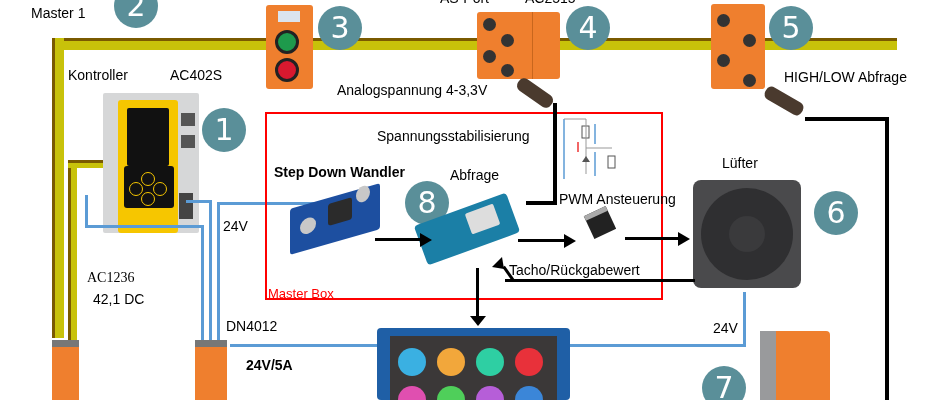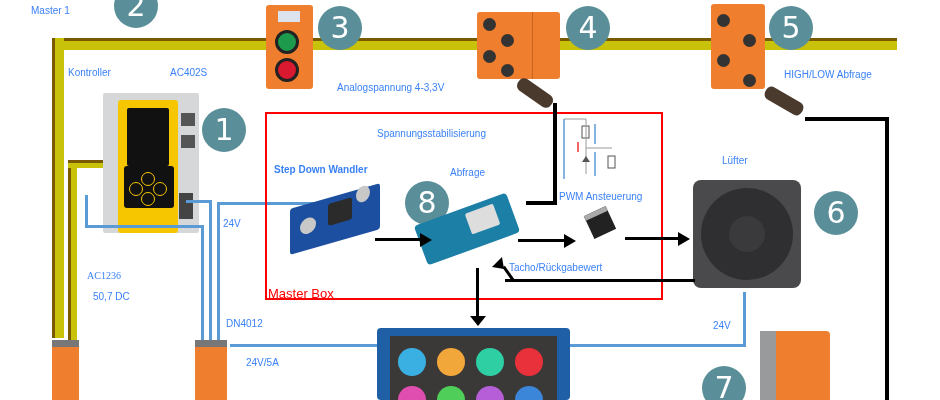--- a/index.html
+++ b/index.html
@@ -1,18 +1,18 @@
 <!DOCTYPE html>
 <html><head>
 <meta charset="utf-8">
 <style>
   html,body{margin:0;padding:0;}
   body{width:940px;height:400px;position:relative;overflow:hidden;background:#fff;font-family:"Liberation Sans","DejaVu Sans",sans-serif;color:#1a1a1a;}
   .abs{position:absolute;}
-  .lbl{position:absolute;font-size:10px;white-space:nowrap;color:#3b82f6;}
+  .lbl{position:absolute;font-size:14px;white-space:nowrap;color:#000000;}
   .badge{position:absolute;width:44px;height:44px;border-radius:50%;background:#5a8f99;color:#fff;font-size:30px;line-height:44px;text-align:center;font-family:"DejaVu Sans",sans-serif;}
   .ybus{position:absolute;background:#c8c20a;border-top:3px solid #7a5a00;}
   .yv{position:absolute;background:#c8c20a;border-left:3px solid #7a5a00;}
   .bl{position:absolute;background:#5b9bd5;}
   .bk{position:absolute;background:#000;}
   .orange{background:#ef7f2e;}
   svg{position:absolute;overflow:visible;}
 </style>
 </head>
 <body>
@@ -174,16 +174,16 @@
   </div>
 </div>
 
 <div class="abs" style="left:760px;top:331px;width:70px;height:69px;">
   <div class="abs" style="left:0;top:0;width:16px;height:69px;background:#999a9c;"></div>
   <div class="abs orange" style="left:16px;top:0;width:54px;height:69px;border-radius:0 4px 0 0;"></div>
 </div>
 
 <div class="lbl" style="left:223px;top:218px;">24V</div>
 <div class="lbl" style="left:87px;top:270px;font-family:Liberation Serif, serif;">AC1236</div>
-<div class="lbl" style="left:93px;top:291px;">50,7 DC</div>
+<div class="lbl" style="left:93px;top:291px;">42,1 DC</div>
 <div class="lbl" style="left:226px;top:318px;">DN4012</div>
-<div class="lbl" style="left:246px;top:357px;">24V/5A</div>
+<div class="lbl" style="left:246px;top:357px;font-weight:bold;">24V/5A</div>
 <div class="lbl" style="left:713px;top:320px;">24V</div>
 
 </body></html>

